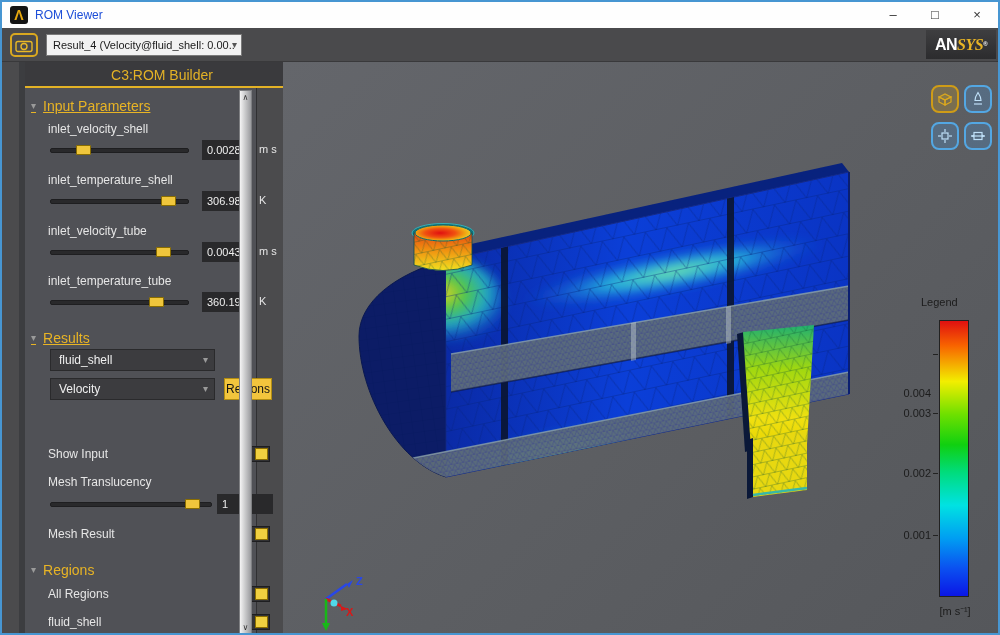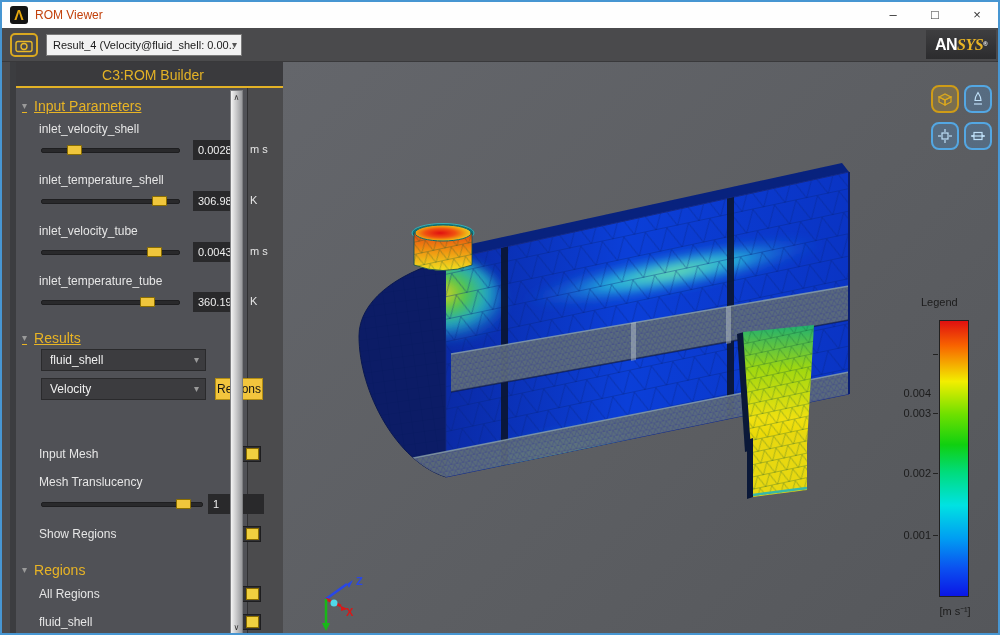--- a/index.html
+++ b/index.html
@@ -2,35 +2,35 @@
 <html><head>
 <meta charset="utf-8">
 <style>
   * { margin:0; padding:0; box-sizing:border-box; }
   html,body { width:1000px; height:635px; font-family:"Liberation Sans", sans-serif; }
   .window { position:relative; width:1000px; height:635px; border:2px solid #4796d2; background:#4b4b4d; overflow:hidden; }
 
   
   .titlebar { position:absolute; left:0; top:0; width:996px; height:26px; background:#fefefe; }
   .title-logo { position:absolute; left:8px; top:4px; width:18px; height:18px; background:#141414; border-radius:3px; color:#e8a90f; font-weight:bold; font-size:14px; text-align:center; line-height:18px; }
-  .title-text { position:absolute; left:33px; top:6px; font-size:12px; color:#c2410c; }
+  .title-text { position:absolute; left:33px; top:6px; font-size:12px; color:#1d4ed8; }
   .win-btn { position:absolute; top:0; width:42px; height:26px; text-align:center; line-height:26px; font-size:13px; color:#333; cursor:default; }
 
   
   .toolbar { position:absolute; left:0; top:26px; width:996px; height:34px; background:#4a4a4c; border-bottom:1px solid #39393b;padding-left:34px; }
   .cam-btn { position:absolute; left:8px; top:5px; width:28px; height:24px; border:2px solid #d9a820; border-radius:5px; display:flex; align-items:center; justify-content:center; }
   .result-dd { position:absolute; left:44px; top:6px; width:196px; height:22px; background:#f2f2f2; border:1px solid #7a7a7a; font-size:11px; color:#1a1a1a; line-height:20px; padding-left:6px; white-space:nowrap; overflow:hidden; }
   .result-dd .chev { position:absolute; right:4px; top:0; color:#555; font-size:10px; }
   .brand { position:absolute; right:2px; top:2px; width:70px; height:29px; background:linear-gradient(180deg,#3e3e40,#2c2c2e); text-align:center; line-height:29px; font-weight:bold; letter-spacing:-0.5px; }
   .brand .an { color:#ffffff; font-size:16px; }
   .brand .sys { color:#e8b425; font-size:16px; font-family:"Liberation Serif", serif; font-style:italic; }
   .brand .reg { color:#fff; font-size:6px; vertical-align:top; }
 
   
-  .sidebar { position:absolute; left:8px; top:60px; width:238px; height:573px; background:#505156; border-right:1px solid #303032;padding-left:34px; }
+  .sidebar { position:absolute; left:17px; top:60px; width:238px; height:573px; background:#505156; border-right:1px solid #303032;padding-left:34px; }
   .sidebar-leftstrip { position:absolute; left:0; top:0; width:6px; height:573px; background:#3c3d40; }
   .sb-header { position:absolute; left:6px; top:0; width:274px; height:26px; background:#3a3a3d; border-bottom:2px solid #e3b226; color:#e3b226; font-size:14px; text-align:center; line-height:26px; }
   .section-hd { position:absolute; left:12px; width:230px; height:18px; color:#e8b425; font-size:14px; }
   .section-hd .tri { color:#9a9a9a; font-size:10px; margin-right:7px; vertical-align:2px; }
   .sb-label { position:absolute; left:29px; width:200px; height:14px; color:#e6e6e6; font-size:12px; }
   .srow { position:absolute; left:29px; width:228px; height:20px; }
   .track { position:absolute; left:2px; top:8px; height:5px; background:#29292b; border:1px solid #1e1e20; border-radius:2px; }
   .handle { position:absolute; top:5px; width:15px; height:10px; background:#f0c63c; border:1px solid #8a6d00; border-radius:1px; }
   .valbox { position:absolute; top:0; width:50px; height:20px; background:#29292b; color:#efefef; font-size:11px; line-height:20px; padding-left:5px; white-space:nowrap; overflow:hidden; }
   .unit { position:absolute; top:3px; color:#e6e6e6; font-size:11px; white-space:nowrap; }
@@ -131,33 +131,33 @@
     </div>
     <div class="srow" style="top:316px; height:22px;">
       <div class="dropdown">
         <span>Velocity</span>
         <span class="chev">▾</span>
       </div>
       <div class="evaluate">Regions</div>
     </div>
 
     <div class="srow" style="top:384px; height:16px;">
-      <div class="sb-label" style="left:0; top:1px;">Input Mesh</div>
+      <div class="sb-label" style="left:0; top:1px;">Show Input</div>
       <div class="toggle">
           <div class="knob"></div>
         </div>
     </div>
     <div class="sb-label" style="top:413px;">Mesh Translucency</div>
     <div class="srow" style="top:432px;">
       <div class="track" style="width:162px;"></div>
       <div class="handle" style="left:137px;"></div>
       <div class="valbox" style="left:169px; width:56px;">1</div>
     </div>
     <div class="srow" style="top:464px; height:16px;">
-      <div class="sb-label" style="left:0; top:1px;">Show Regions</div>
+      <div class="sb-label" style="left:0; top:1px;">Mesh Result</div>
       <div class="toggle">
           <div class="knob"></div>
         </div>
     </div>
 
     <div class="section-hd" style="top:500px;"><span class="tri">▾</span><span>Regions</span></div>
     <div class="srow" style="top:524px; height:16px;">
       <div class="sb-label" style="left:0; top:1px;">All Regions</div>
       <div class="toggle">
           <div class="knob"></div>

